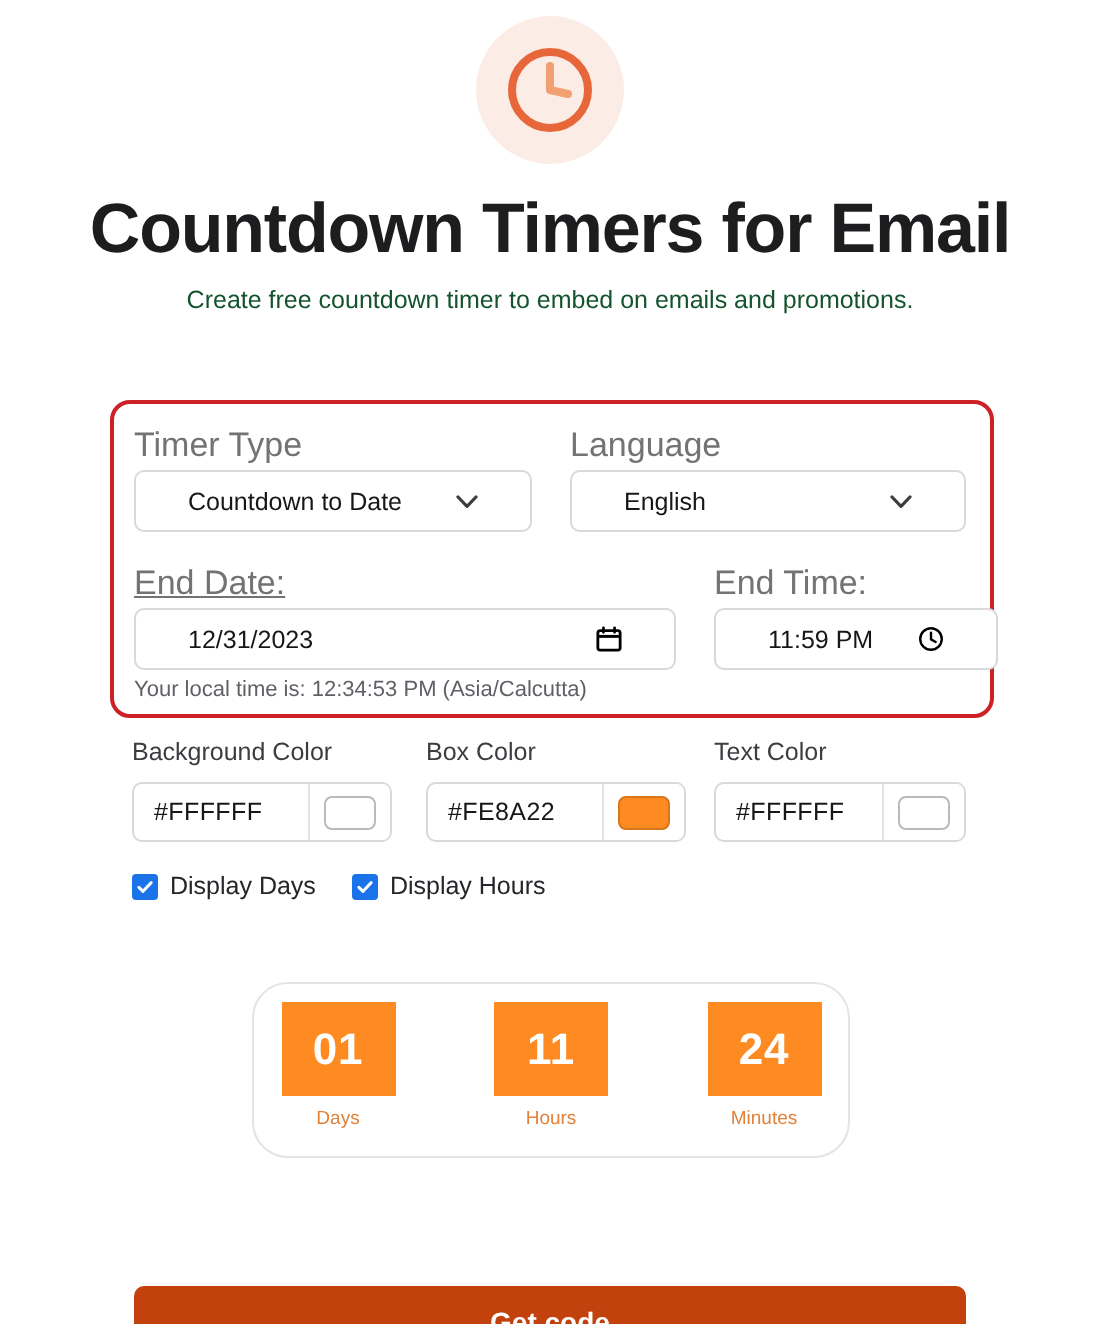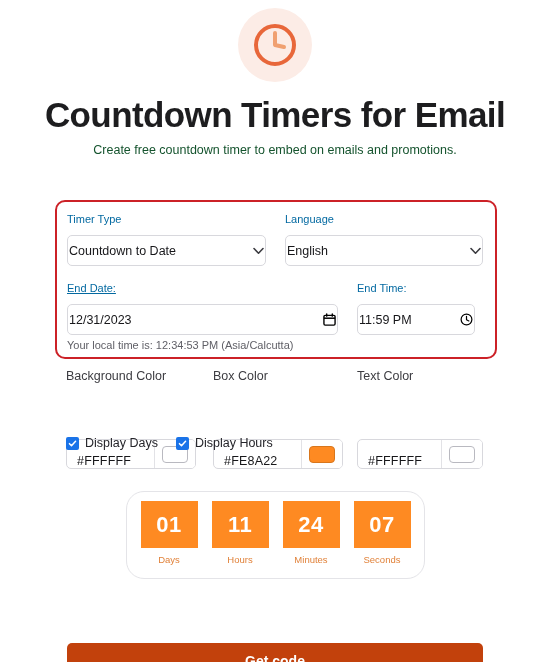--- a/index.html
+++ b/index.html
@@ -66,33 +66,33 @@
     left: 55px;
     top: 200px;
     width: 442px;
     height: 159px;
     border: 2px solid #cc2127;
     border-radius: 10px;
   }
 
   .field-label {
     position: absolute;
-    font-size: 11px;
-    color: #0369a1;
+    font-size: 17px;
+    color: #737373;
   }
 
   .control {
     position: absolute;
     height: 31px;
     border: 1px solid #d8d8dd;
     border-radius: 5px;
     background: #ffffff;
     display: flex;
     align-items: center;
-    padding: 0 1px;
+    padding: 0 26px;
     font-size: 12.5px;
     color: #17171a;
   }
   .control .value { flex: 1; white-space: nowrap; overflow: hidden; }
   .control .chev {
     width: 12px; height: 12px;
     display: flex; align-items: center; justify-content: center;
     color: #3c3c41;
   }
 
@@ -111,23 +111,22 @@
     font-size: 12.5px;
     color: #3c3c41;
   }
   .color-field {
     position: absolute;
     height: 30px;
     border: 1px solid #d8d8dd;
     border-radius: 5px;
     background: #ffffff;
     display: flex;
-    align-items: flex-end;
+    align-items: center;
     overflow: hidden;
-    margin-top: 48px;
   }
   .color-field .hex {
     flex: 1;
     padding-left: 10px;
     font-size: 12.5px;
     color: #17171a;
     letter-spacing: 0.2px;
   }
   .swatch-box {
     width: 41px;
@@ -267,21 +266,21 @@
     <span class="chev" style="width:14px;height:14px;">
       <svg width="13" height="13" viewBox="0 0 14 14">
         <rect x="1" y="2.5" width="12" height="10.5" rx="1.3" fill="none" stroke="#000" stroke-width="1.5"></rect>
         <path d="M1 5.6 L13 5.6" stroke="#000" stroke-width="1.6"></path>
         <path d="M4 1 L4 3.4 M10 1 L10 3.4" stroke="#000" stroke-width="1.5" stroke-linecap="round"></path>
       </svg>
     </span>
   </div>
 
   <div class="field-label" style="left:357px; top:282px;">End Time:</div>
-  <div class="control" style="left:357px; top:304px; width:118px;">
+  <div class="control" style="left:357px; top:304px; width:142px;">
     <span class="value">11:59 PM</span>
     <span class="chev" style="width:14px;height:14px;">
       <svg width="13" height="13" viewBox="0 0 14 14">
         <circle cx="7" cy="7" r="5.8" fill="none" stroke="#000" stroke-width="1.3"></circle>
         <path d="M7 3.6 L7 7.2 L9.5 8.6" fill="none" stroke="#000" stroke-width="1.3" stroke-linecap="round" stroke-linejoin="round"></path>
       </svg>
     </span>
   </div>
 
   <div class="localtime">Your local time is: 12:34:53 PM (Asia/Calcutta)</div>
@@ -335,21 +334,17 @@
       <div class="cap">Days</div>
     </div>
     <div class="unit">
       <div class="box">11</div>
       <div class="cap">Hours</div>
     </div>
     <div class="unit">
       <div class="box">24</div>
       <div class="cap">Minutes</div>
     </div>
-    <div class="unit">
-      <div class="box">07</div>
-      <div class="cap">Seconds</div>
-    </div>
   </div>
 
   <button class="cta">Get code</button>
 
 </div>
 
 </body></html>

